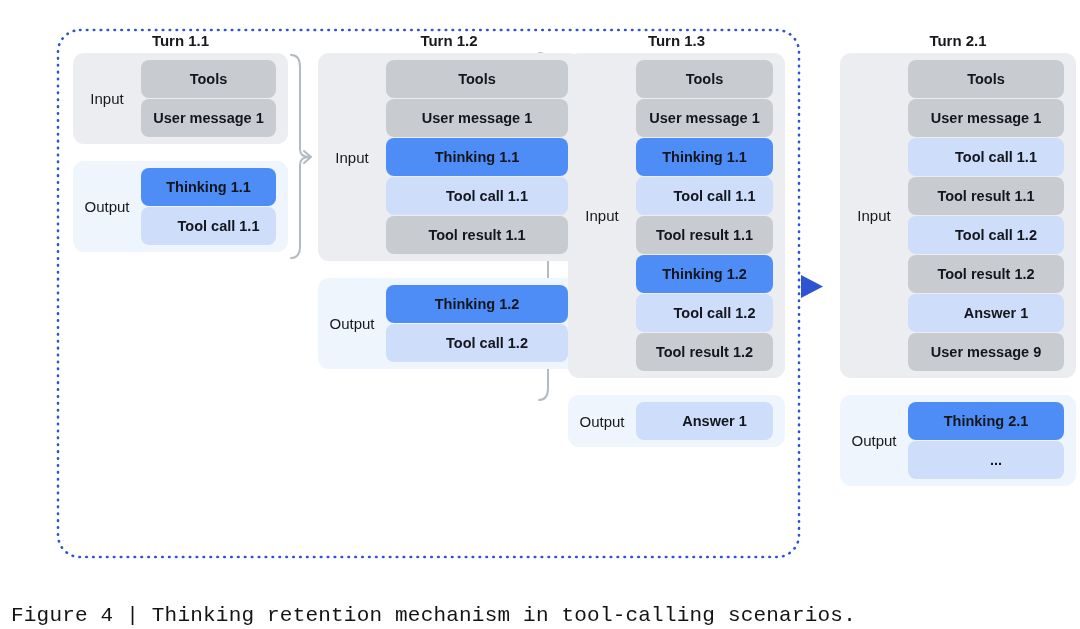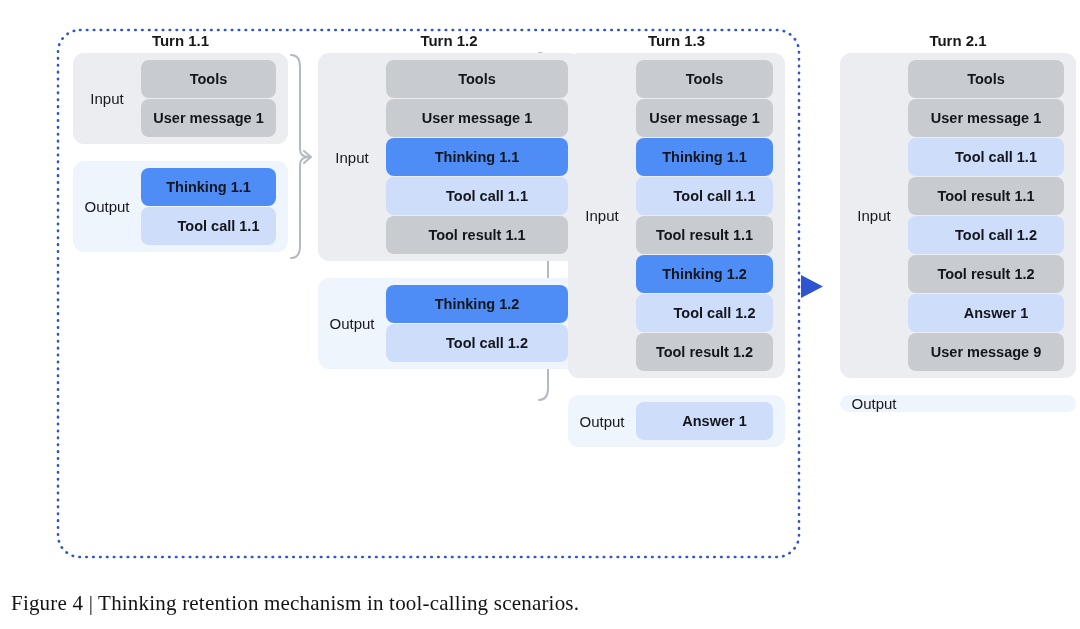--- a/index.html
+++ b/index.html
@@ -26,22 +26,22 @@
   .panel.input{background:var(--input_panel);}
   .panel.output{background:var(--output_panel);margin-top:17px;}
   .panel-label{flex:0 0 68px;text-align:center;font-size:15px;font-weight:400;color:#17191d;}
   .boxes{flex:1;display:flex;flex-direction:column;gap:1px;padding:7px 12px 7px 0;}
   .box{height:38px;border-radius:8px;display:flex;align-items:center;justify-content:center;
        font-size:14.5px;font-weight:600;color:#13161c;}
   .box.gray{background:var(--context_gray);}
   .box.blue{background:var(--thinking_blue);}
   .box.lightblue{background:var(--tool_call_blue);padding-left:20px;}
 
-  .caption{position:absolute;left:11px;top:591px;
-    font-family:Liberation Serif, serif;
+  .caption{position:absolute;left:11px;top:604px;
+    font-family:Liberation Mono, monospace;
     font-size:21px;color:#141414;letter-spacing:0.2px;}
 </style>
 </head>
 <body>
 
 <div class="stage">
 
   <svg class="overlay" width="1080" height="629" viewBox="0 0 1080 629">
 
     <rect class="boundary" x="58" y="30" width="741" height="527" rx="22"></rect>
@@ -127,18 +127,22 @@
             <div class="box lightblue">Tool call 1.1</div>
             <div class="box gray">Tool result 1.1</div>
             <div class="box lightblue">Tool call 1.2</div>
             <div class="box gray">Tool result 1.2</div>
             <div class="box lightblue">Answer 1</div>
             <div class="box gray">User message 9</div>
           </div>
         </div>
         <div class="panel output">
           <div class="panel-label">Output</div>
+          <div class="boxes">
+            <div class="box blue">Thinking 2.1</div>
+            <div class="box lightblue">...</div>
+          </div>
         </div>
       </div>
     </div>
 
   <div class="caption">Figure 4 | Thinking retention mechanism in tool-calling scenarios.</div>
 </div>
 
 </body></html>

